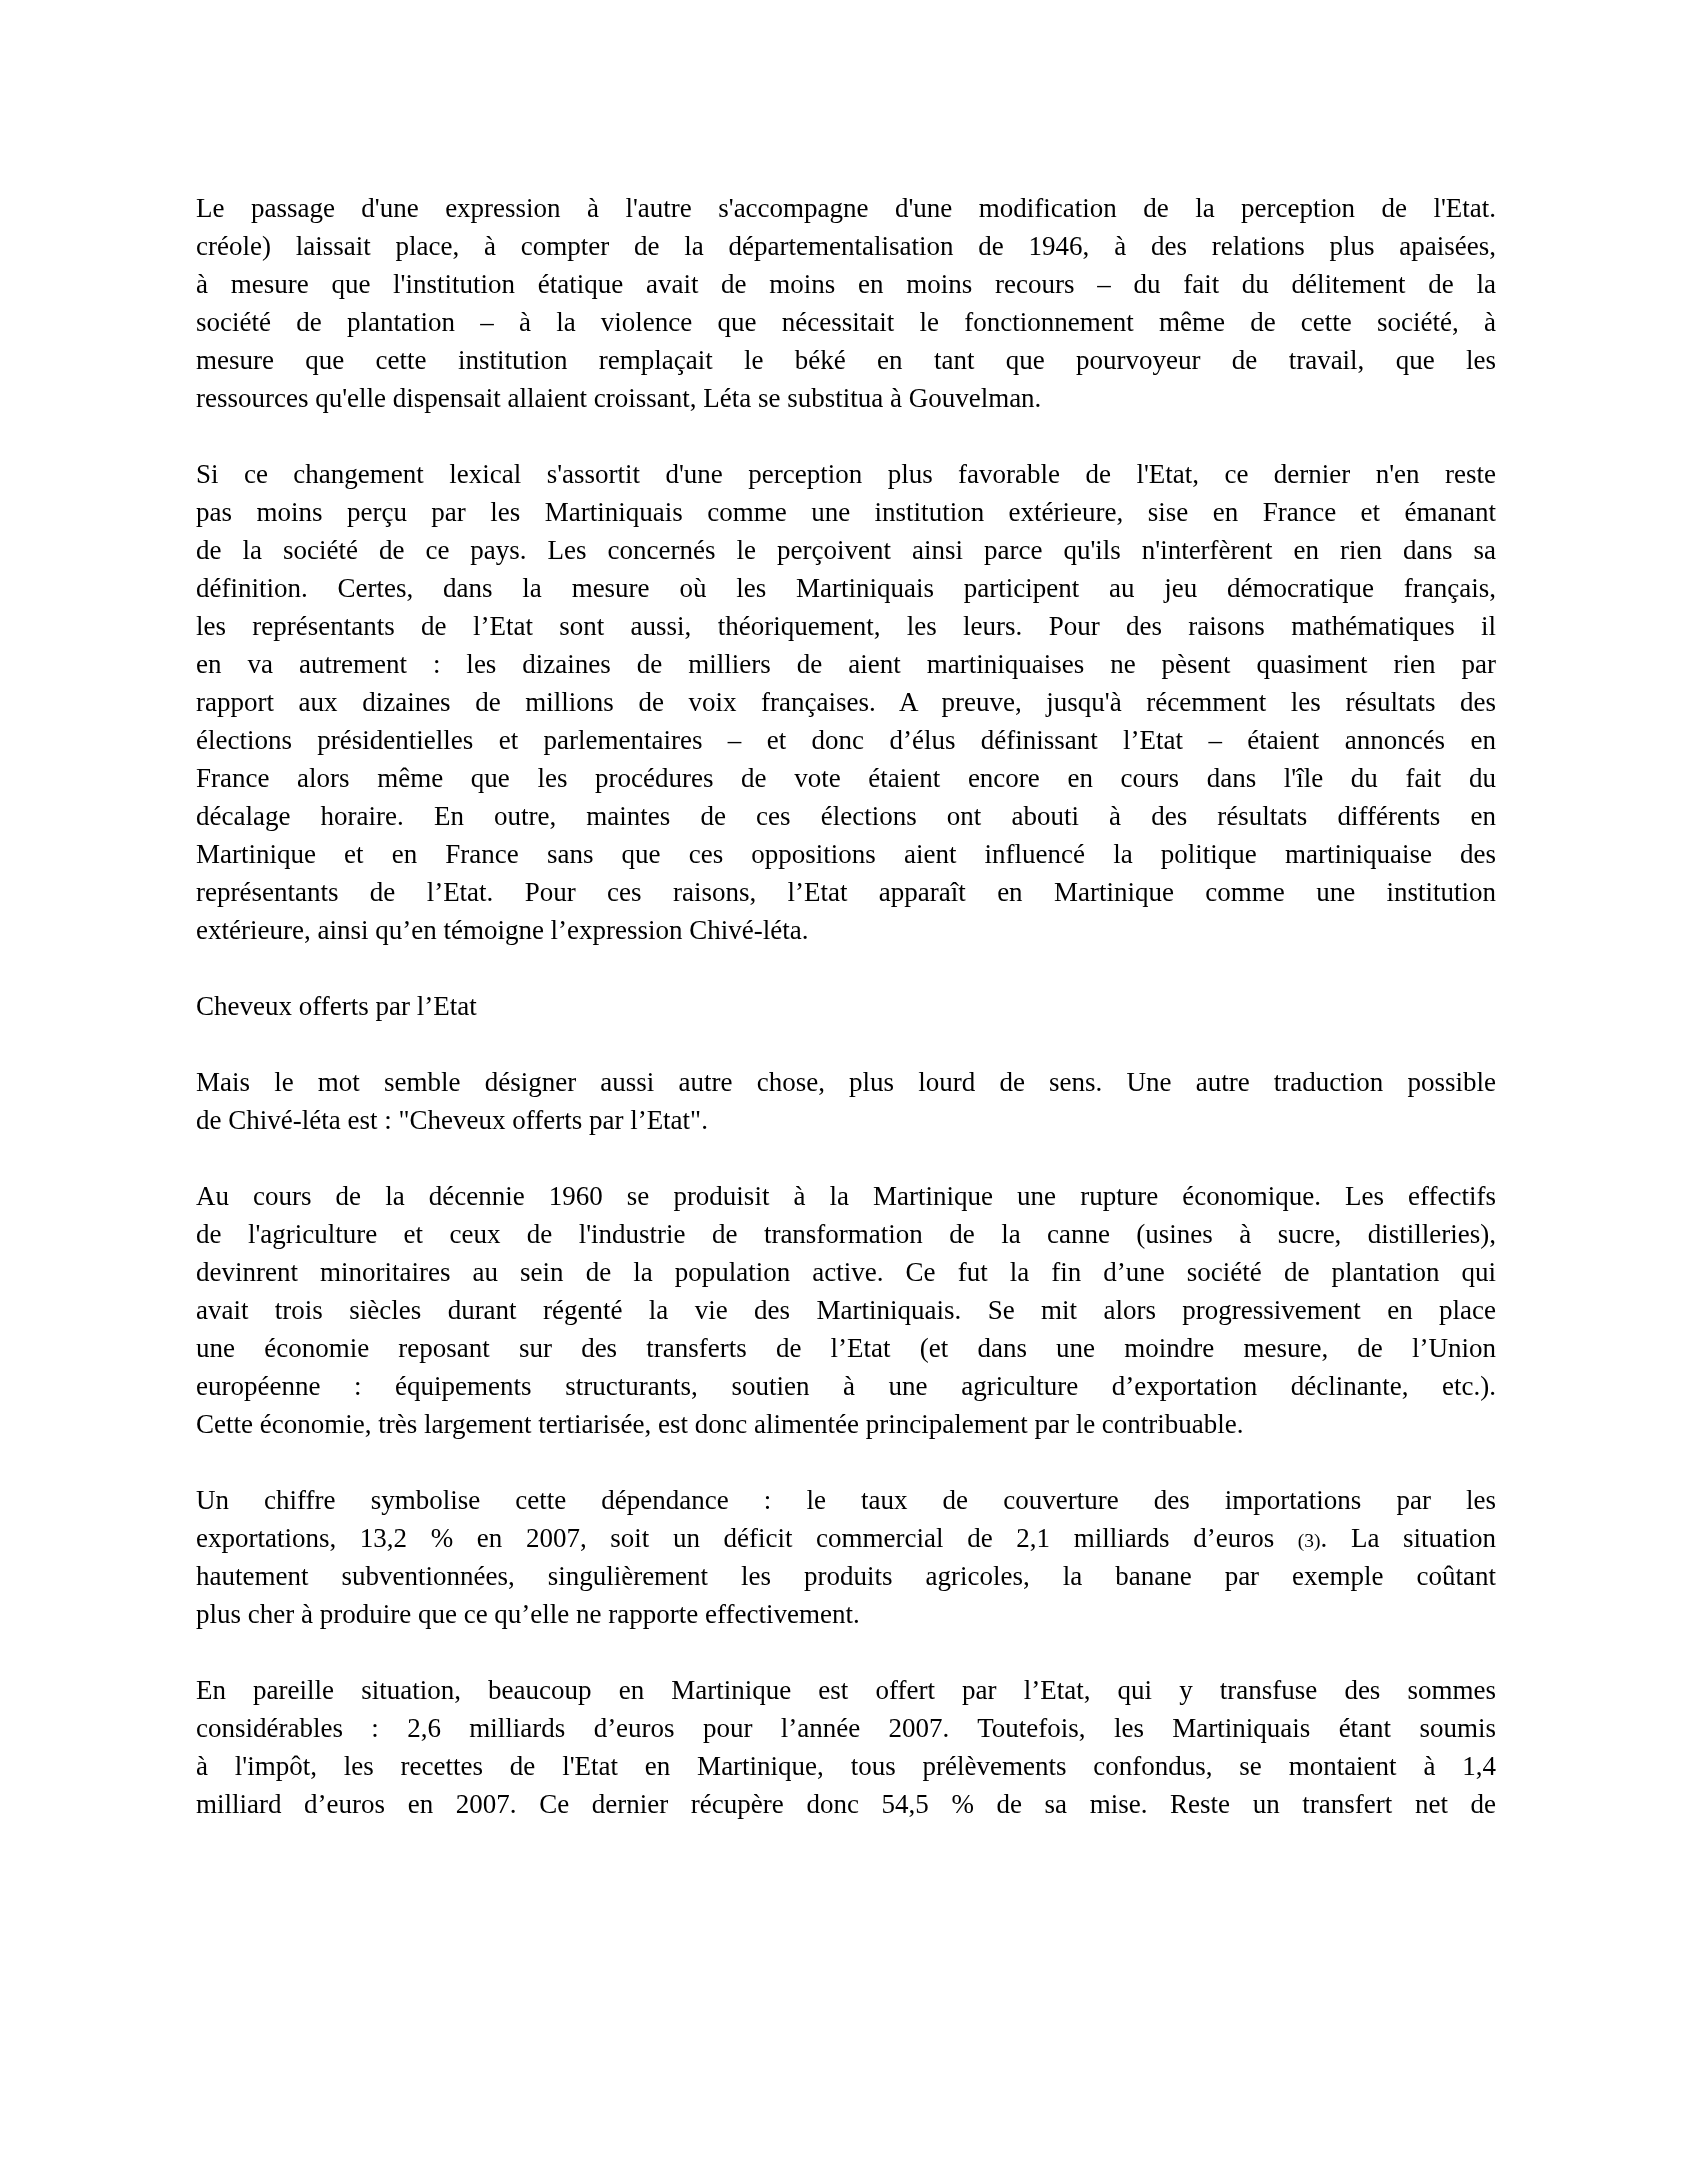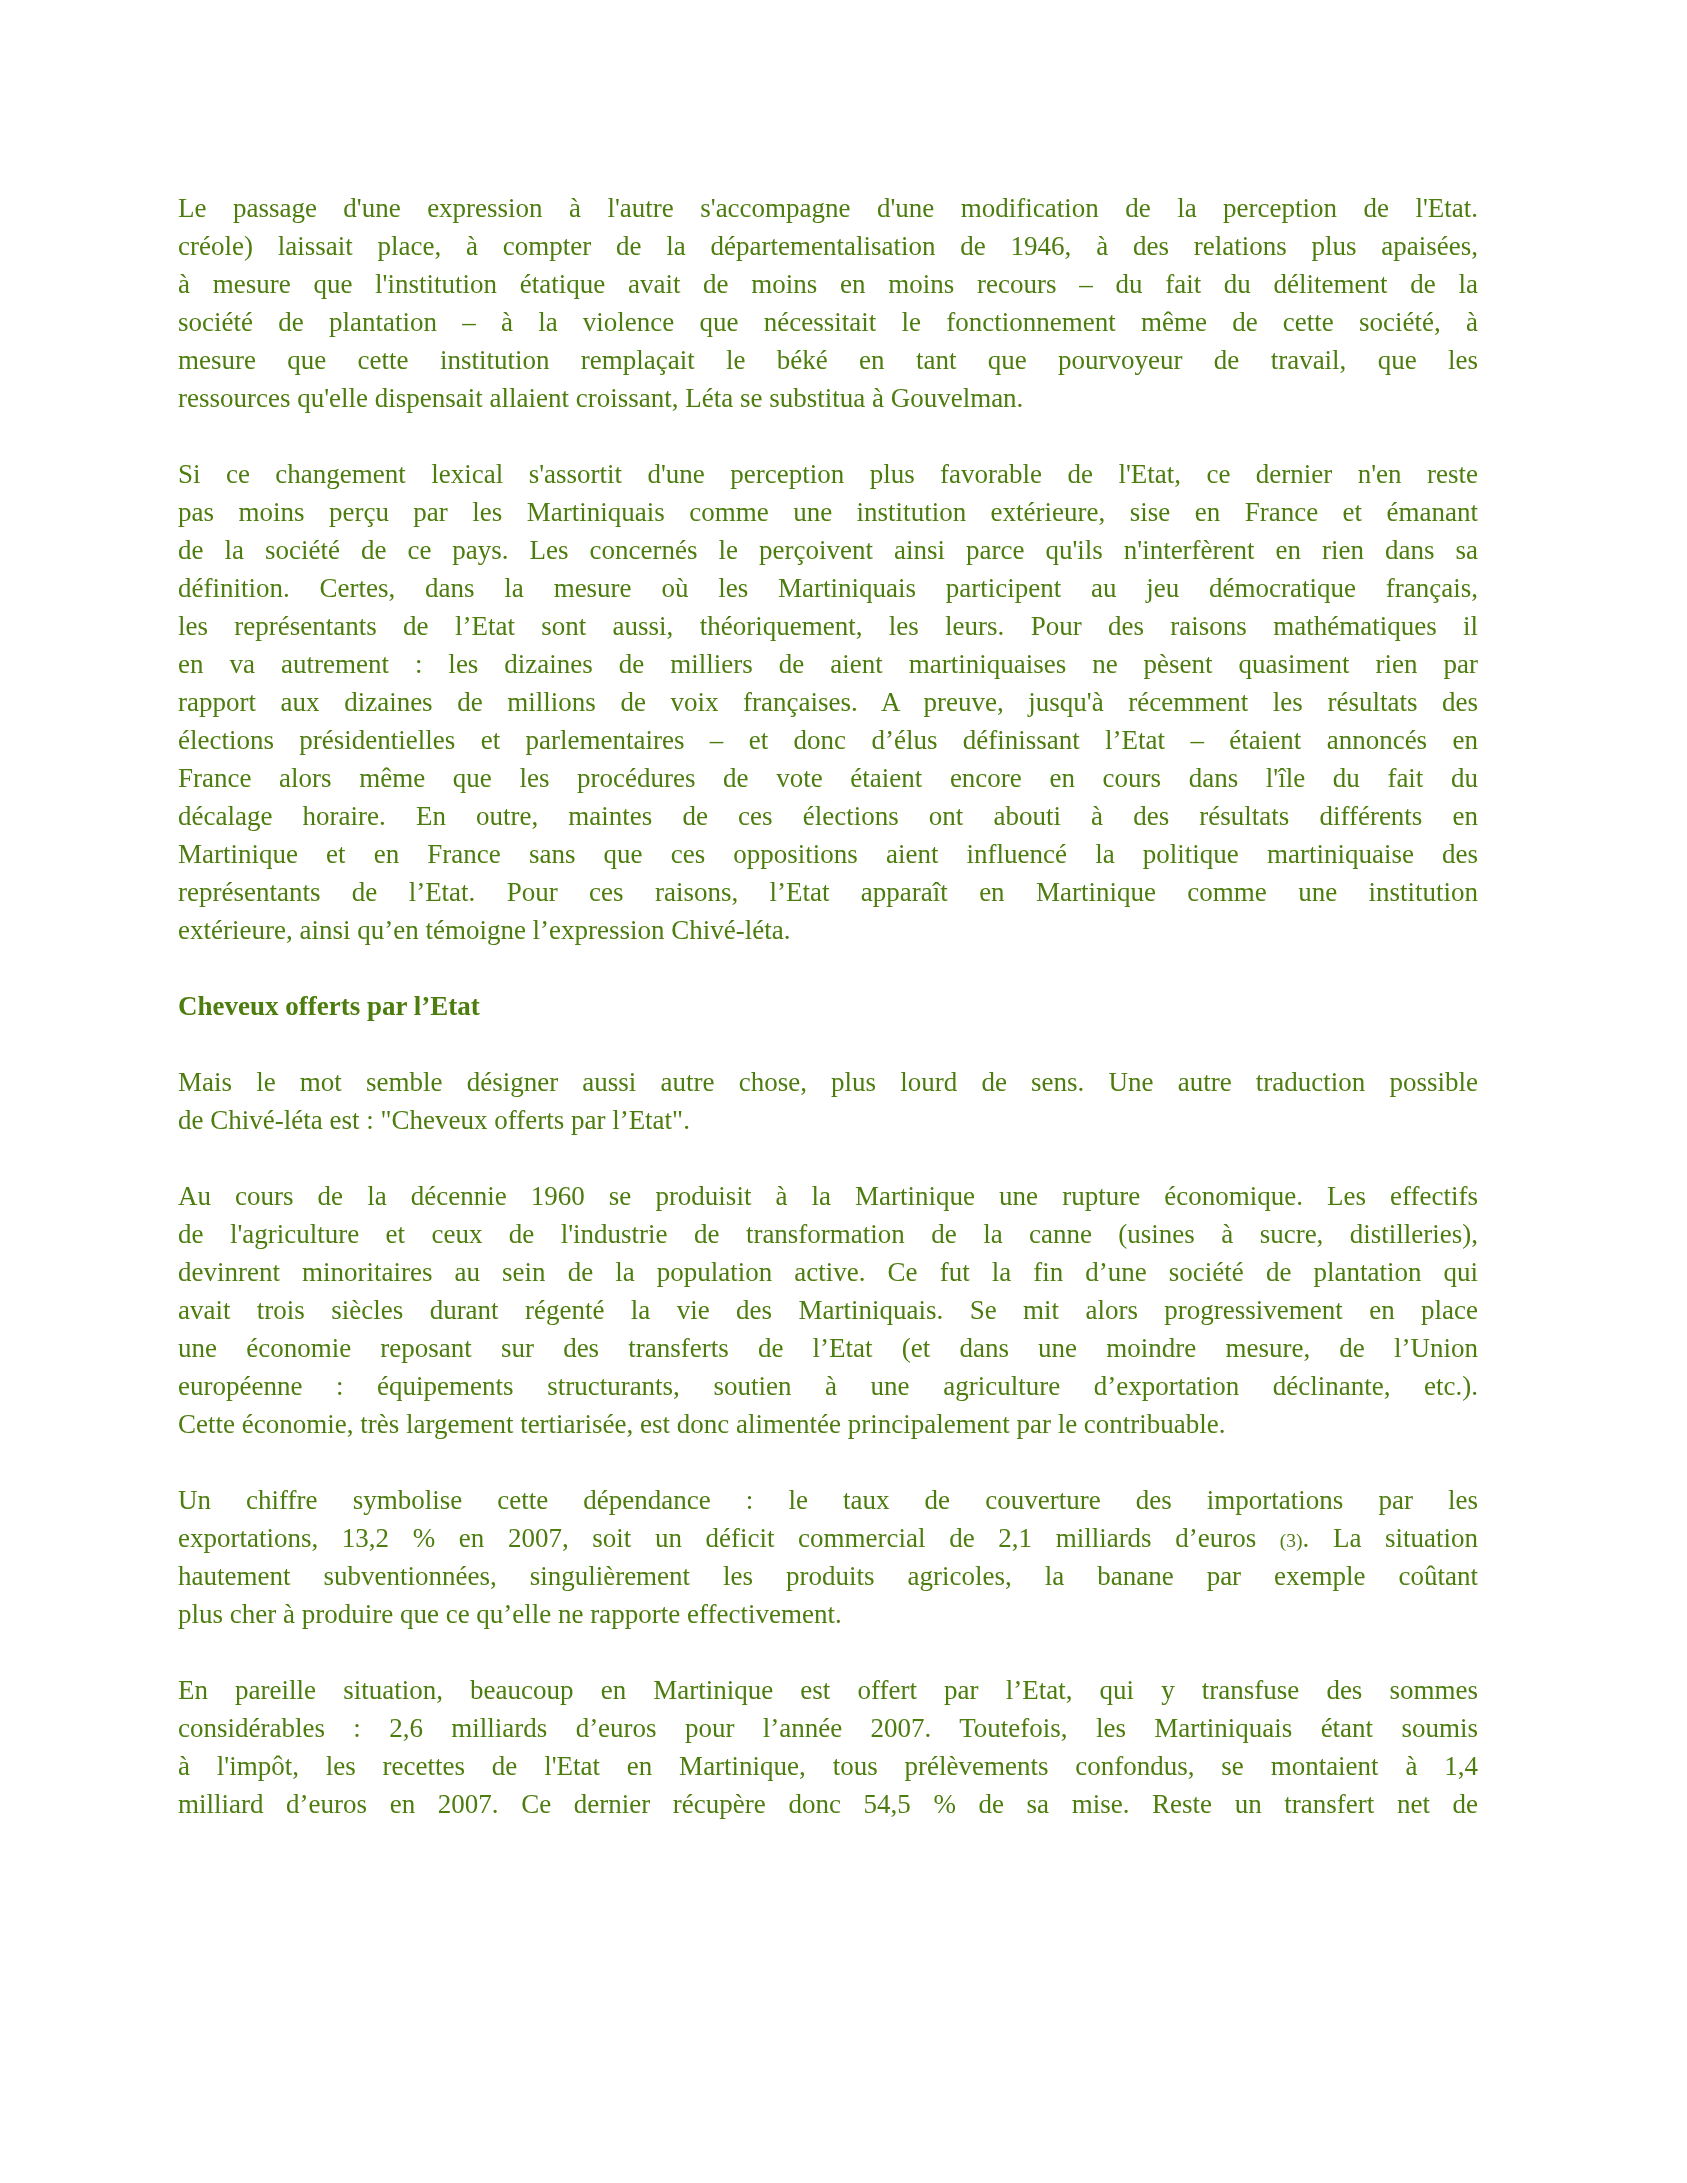--- a/index.html
+++ b/index.html
@@ -10,35 +10,35 @@
   }
   .page {
     position: relative;
     width: 1687px;
     height: 2183px;
     background: #ffffff;
     overflow: hidden;
   }
   .content {
     position: absolute;
-    left: 178px;
+    left: 196px;
     top: 189px;
     width: 1300px;
-    color: #4d7c0f;
+    color: #000000;
     font-family: "Liberation Serif", "DejaVu Serif", serif;
     font-size: 27px;
     line-height: 38px;
   }
   .para {
     margin: 0 0 38px 0;
   }
   .heading {
     margin: 0 0 38px 0;
     font-size: 27px;
-    font-weight: bold;
+    font-weight: normal;
     line-height: 38px;
   }
   .line {
     height: 38px;
     overflow: hidden;
     text-align: justify;
     text-align-last: justify;
     white-space: normal;
   }
   .line.last {

